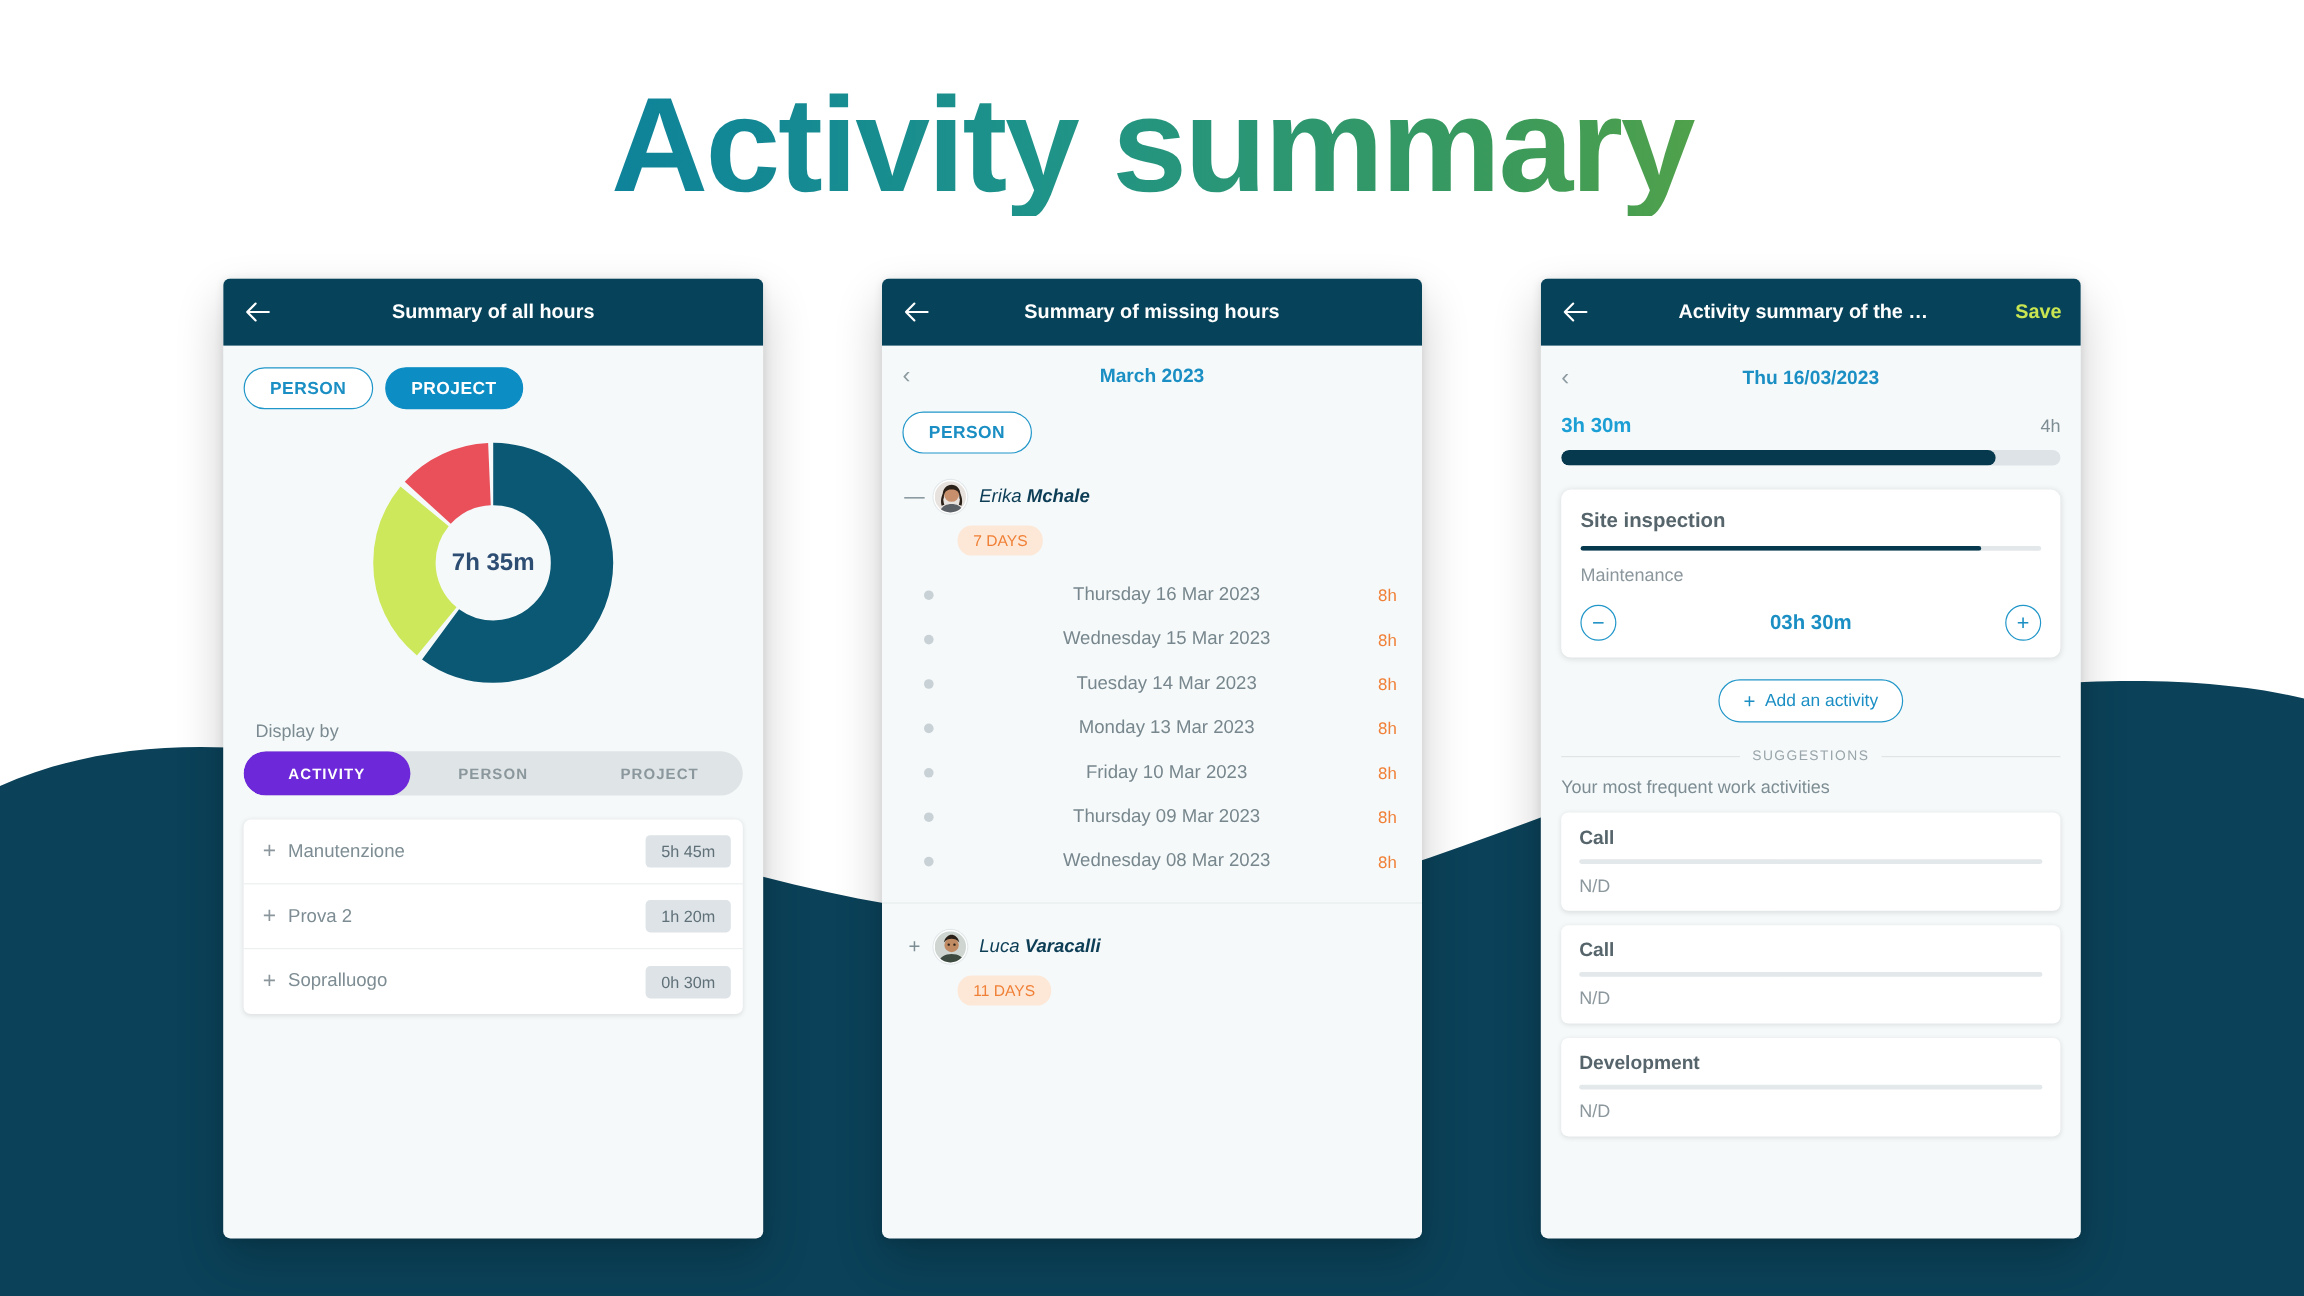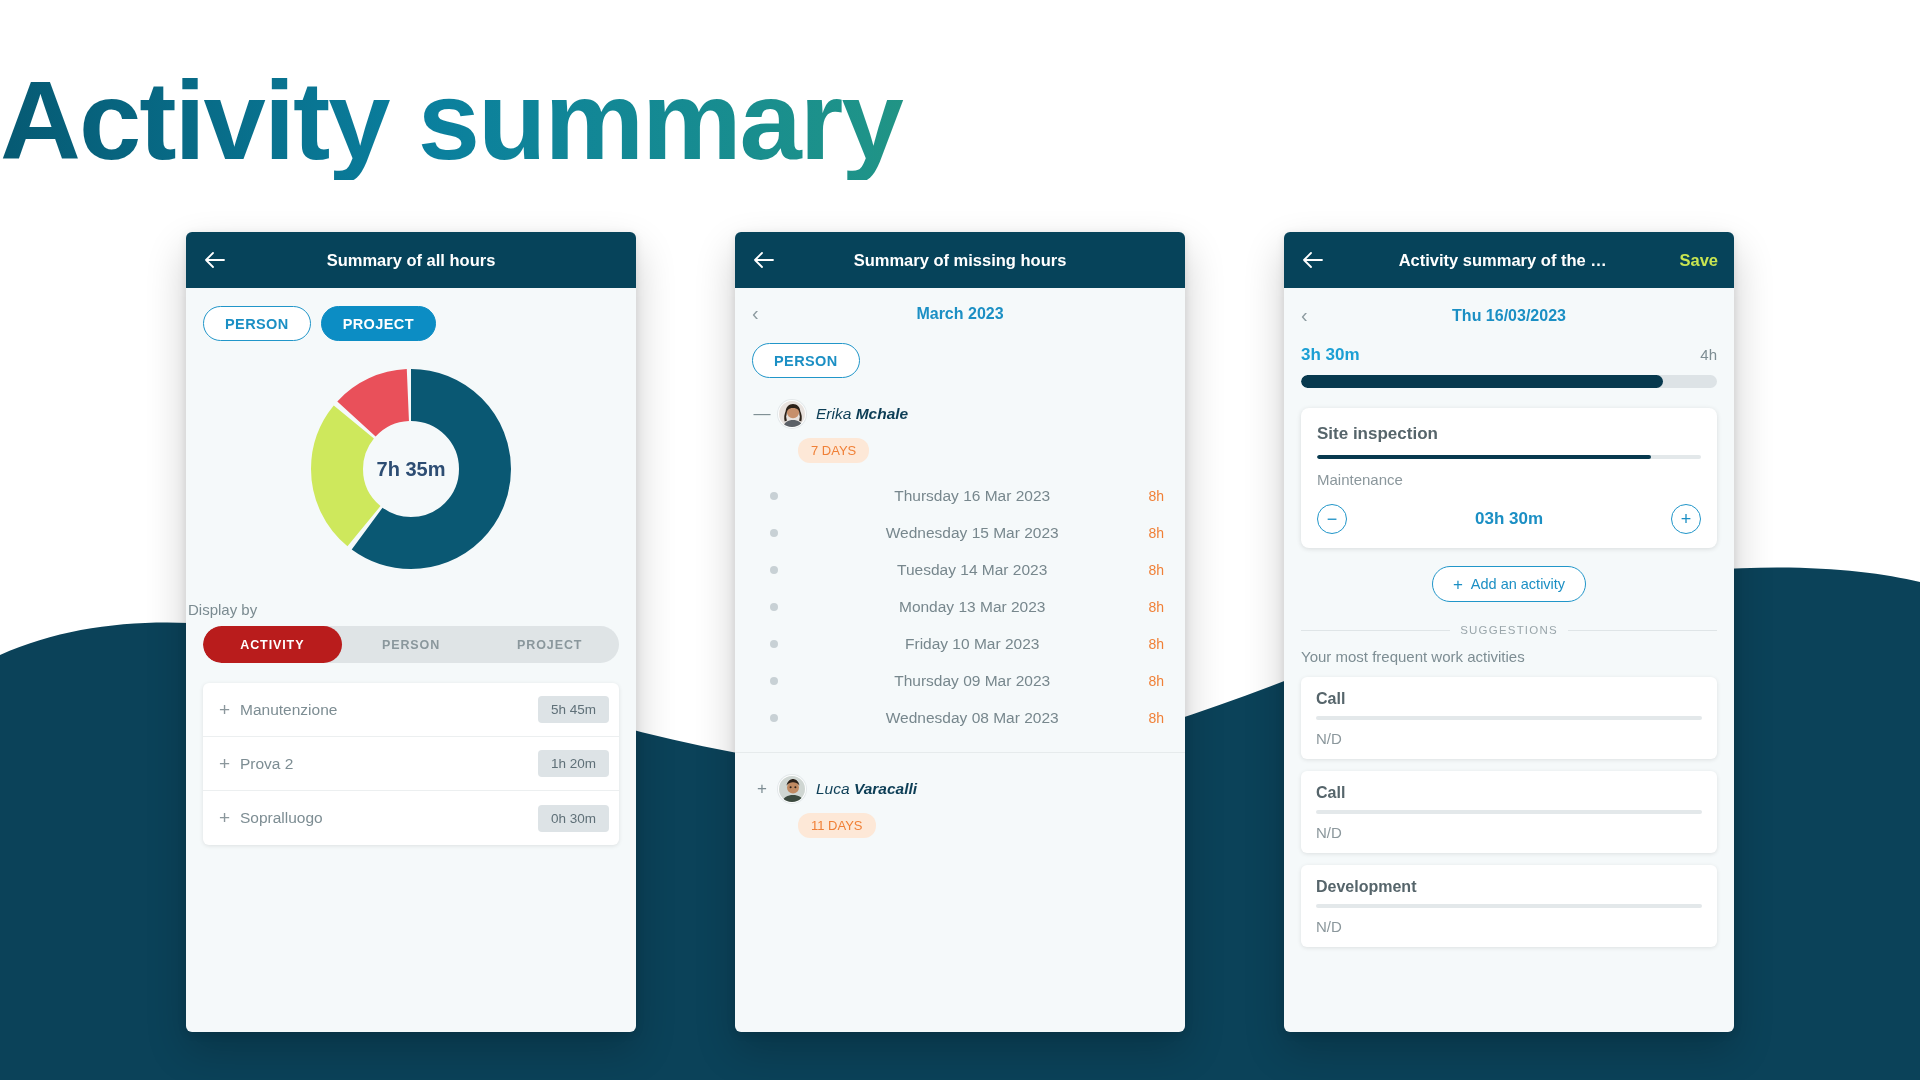--- a/index.html
+++ b/index.html
@@ -18,21 +18,21 @@
     width: 1920px; height: 620px;
     overflow: hidden;
     z-index: 0;
   }
   .wave-wrap svg { display: block; width: 1920px; height: 620px; }
 
   
   .hero-title {
     position: absolute;
     top: 62px; left: 0; width: 1920px;
-    text-align: left;
+    text-align: center;
     font-size: 112px;
     font-weight: 700;
     letter-spacing: -2px;
     line-height: 1.05;
     background: linear-gradient(90deg,#065a73 0%, #0a7f9e 22%, #1e9389 45%, #3a9a5c 65%, #66a83a 82%, #8cbb2b 100%);
     -webkit-background-clip: text;
     background-clip: text;
     color: transparent;
     -webkit-text-fill-color: transparent;
     z-index: 3;
@@ -114,39 +114,39 @@
   .donut { position: relative; width: 204px; height: 204px; }
   .donut svg { display: block; }
   .donut-label {
     position: absolute; inset: 0;
     display: flex; align-items: center; justify-content: center;
     font-size: 20px; font-weight: 700; color: #2d4d73;
   }
 
   
   .display-by-label {
-    padding: 30px 17px 8px 2px;
+    padding: 30px 17px 8px 27px;
     font-size: 15px;
     color: #7b8b91;
   }
   .segmented {
     margin: 0 17px;
     height: 37px;
     border-radius: 19px;
     background: #dfe4e6;
     display: flex;
     overflow: hidden;
   }
   .seg {
     flex: 1;
     display: flex; align-items: center; justify-content: center;
     font-size: 12.5px; font-weight: 700; letter-spacing: .9px;
     color: #8a979c;
   }
-  .seg.active { background: #b91c1c; color: #ffffff; border-radius: 19px; }
+  .seg.active { background: #6d28d9; color: #ffffff; border-radius: 19px; }
 
   
   .list-card {
     margin: 20px 17px 0 17px;
     background: #ffffff;
     border-radius: 6px;
     box-shadow: 0 1px 4px rgba(0,0,0,.10);
     overflow: hidden;
   }
   .list-row {

